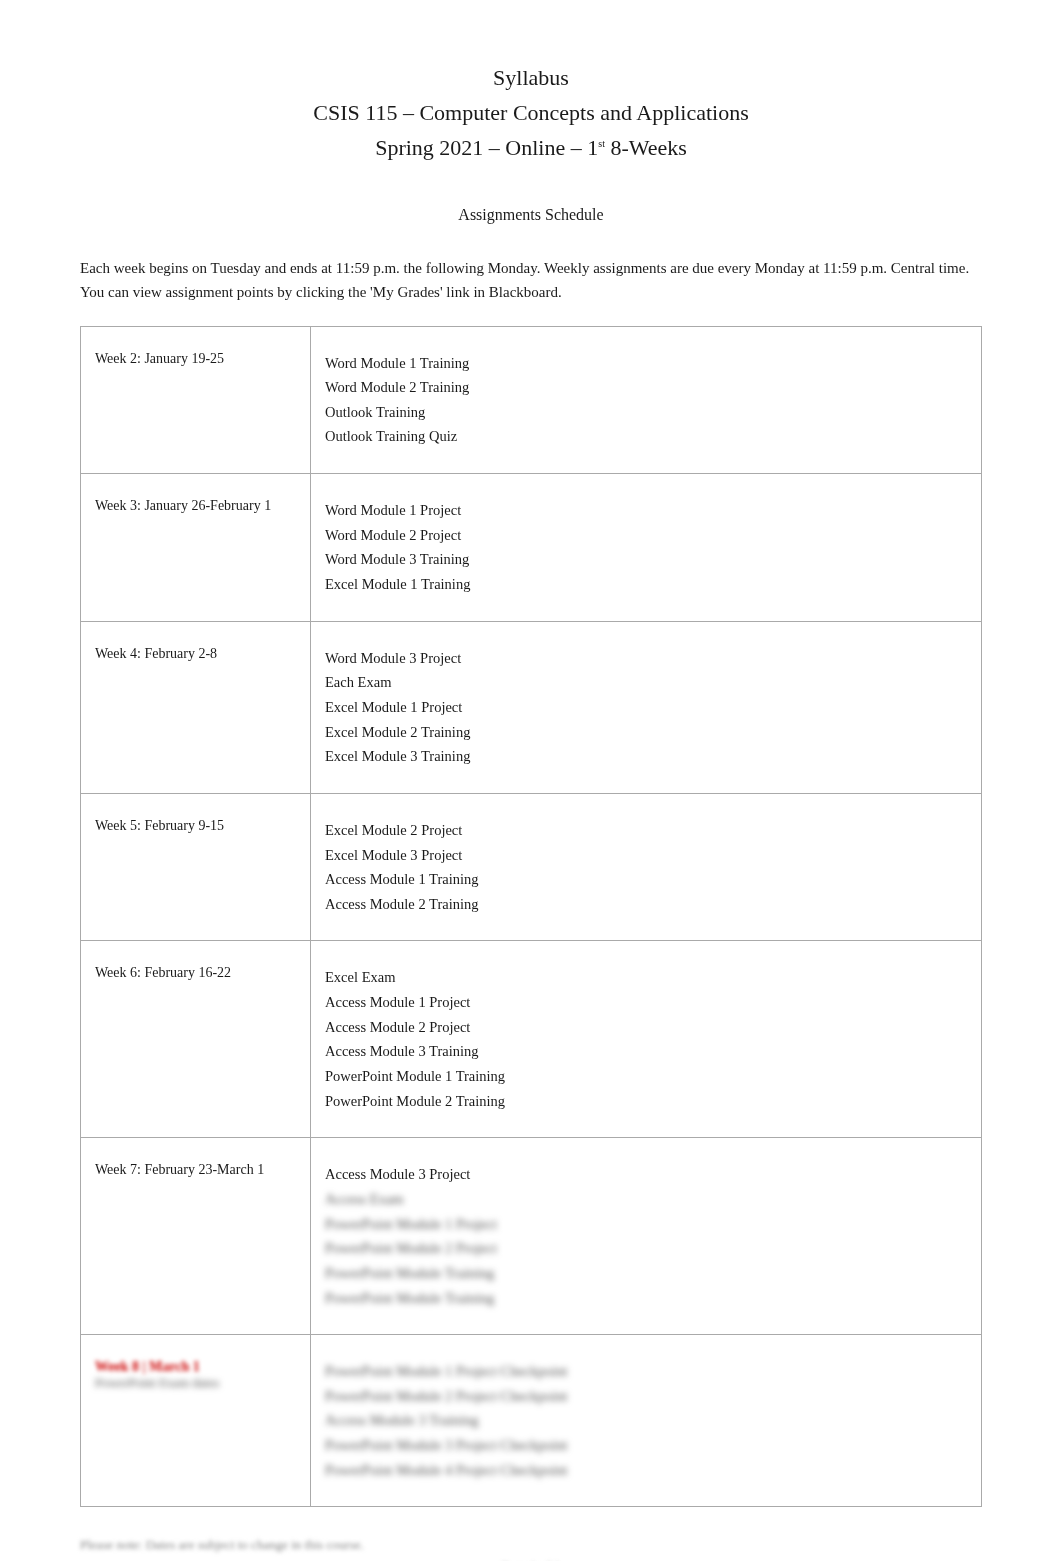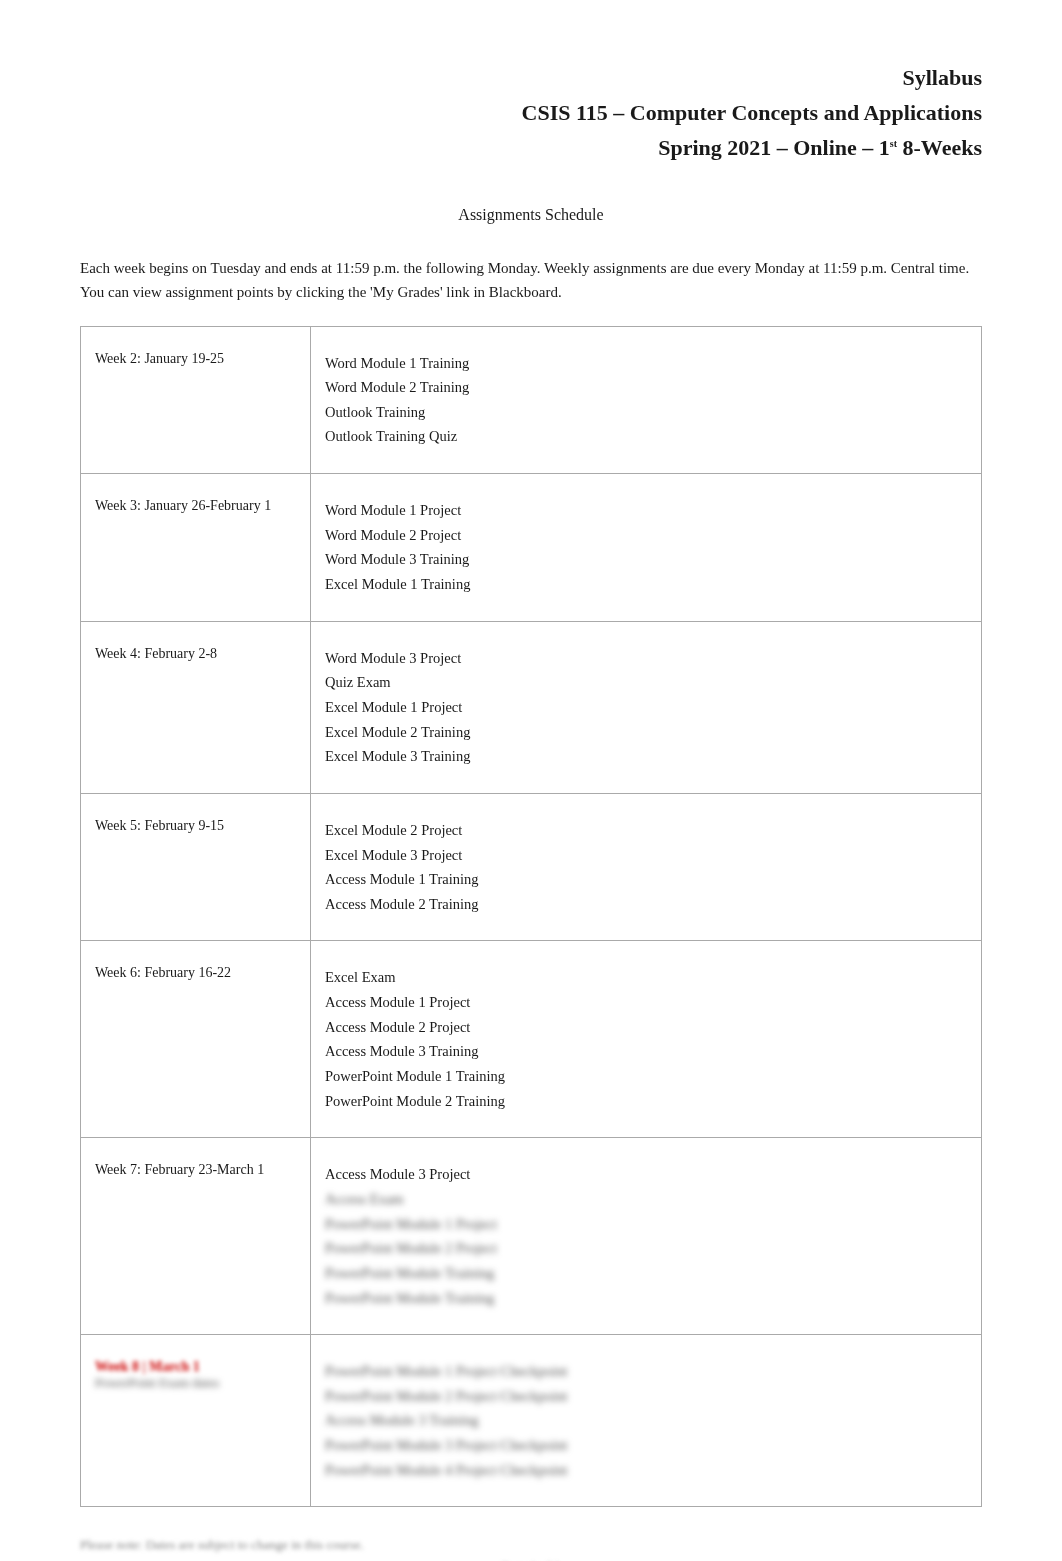--- a/index.html
+++ b/index.html
@@ -18,23 +18,22 @@
       padding: 60px 80px;
     }
 
     .header {
       text-align: center;
       margin-bottom: 40px;
     }
 
     .header h1 {
       font-size: 22px;
-      font-weight: bold;
+      font-weight: normal;
       line-height: 1.6;
-      text-align: right;
     }
 
     .section-title {
       text-align: center;
       font-size: 16px;
       margin-bottom: 32px;
       margin-top: 10px;
     }
 
     .intro-text {
@@ -137,21 +136,21 @@
         <span class="assignment-item">Word Module 2 Project</span>
         <span class="assignment-item">Word Module 3 Training</span>
         <span class="assignment-item">Excel Module 1 Training</span>
       </td>
     </tr>
 
     <tr>
       <td class="week-col">Week 4: February 2-8</td>
       <td class="assignments-col">
         <span class="assignment-item">Word Module 3 Project</span>
-        <span class="assignment-item">Quiz Exam</span>
+        <span class="assignment-item">Each Exam</span>
         <span class="assignment-item">Excel Module 1 Project</span>
         <span class="assignment-item">Excel Module 2 Training</span>
         <span class="assignment-item">Excel Module 3 Training</span>
       </td>
     </tr>
 
     <tr>
       <td class="week-col">Week 5: February 9-15</td>
       <td class="assignments-col">
         <span class="assignment-item">Excel Module 2 Project</span>

